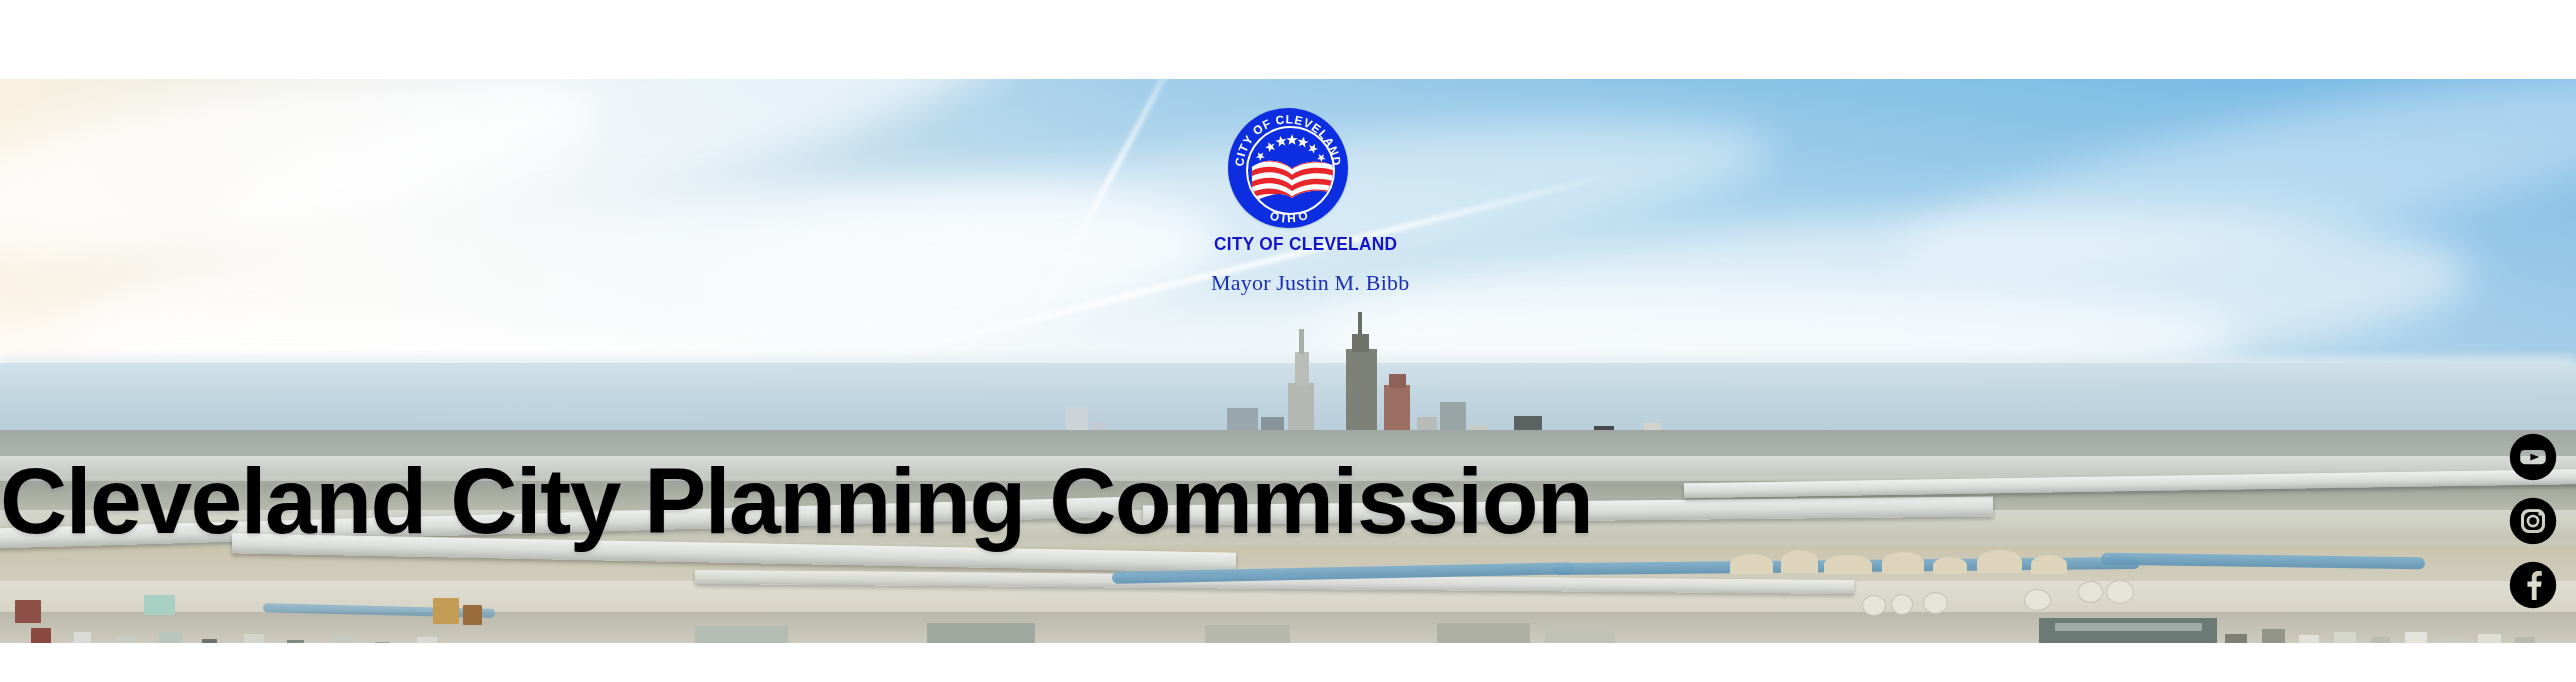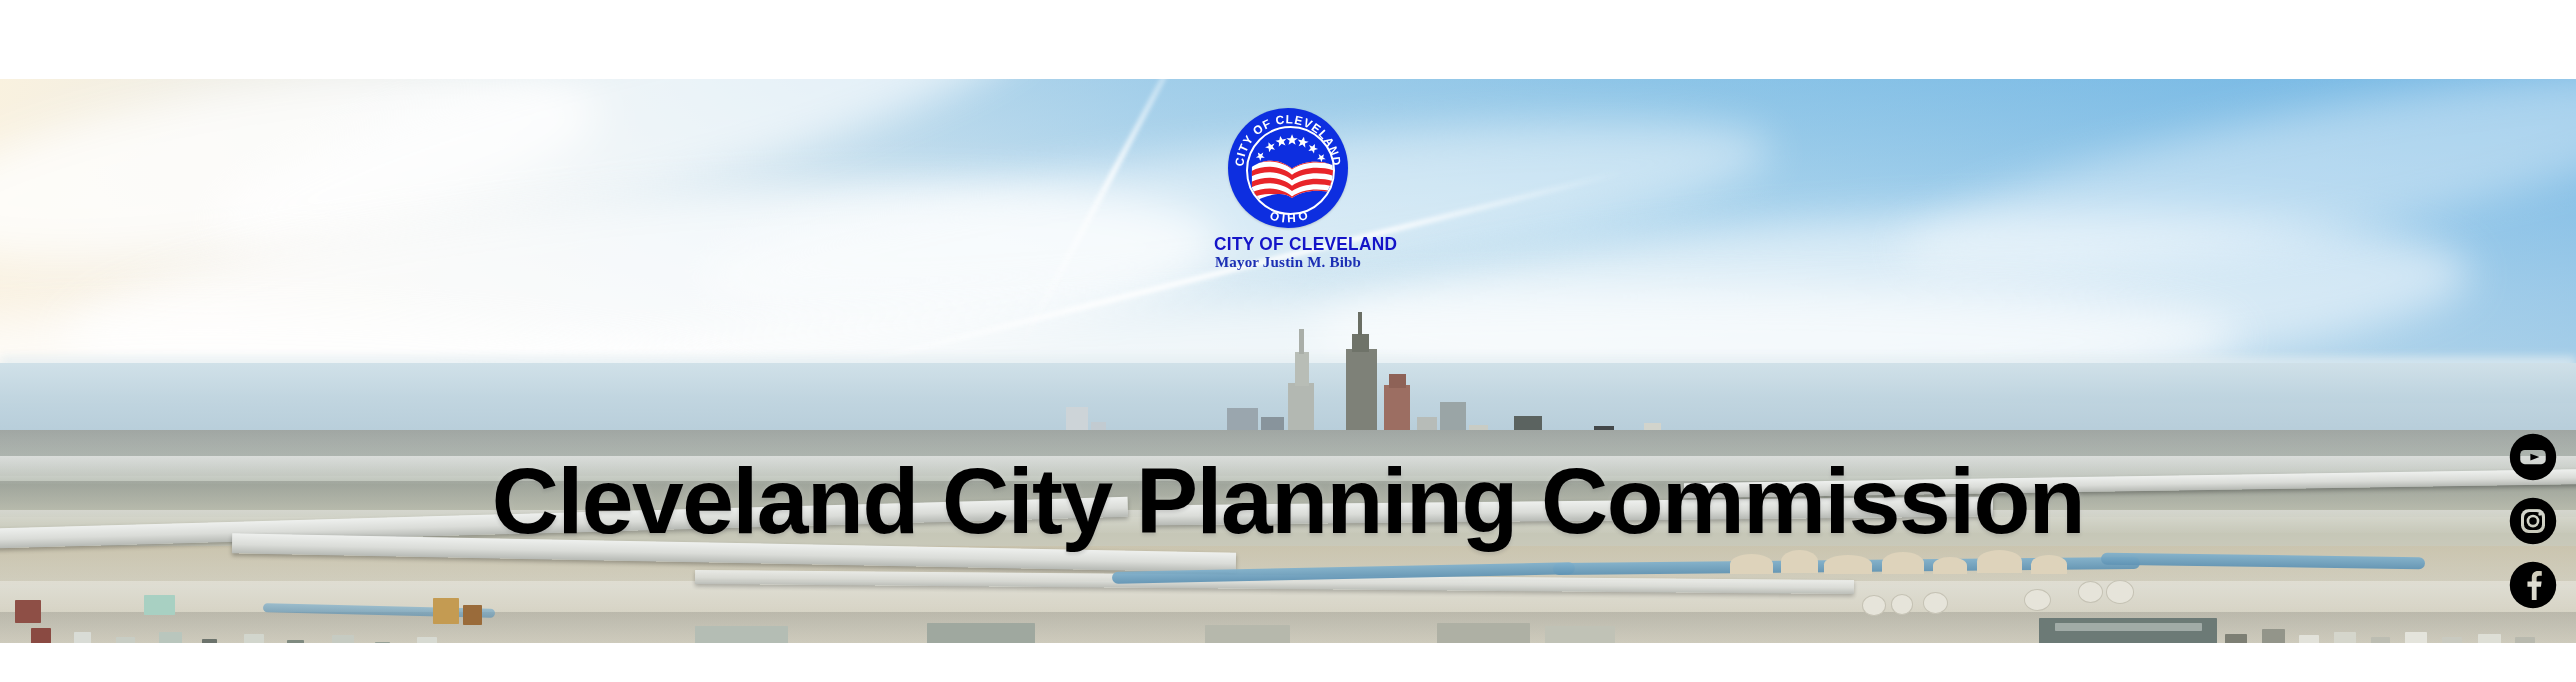--- a/index.html
+++ b/index.html
@@ -156,31 +156,31 @@
 
   .org-name{
     margin-top:7px;
     color:#1414c8;
     font-family:"Liberation Sans",sans-serif;
     font-weight:700;font-size:18px;letter-spacing:0.3px;line-height:1.06;
     white-space:nowrap;
     transform:scaleX(0.96);
   }
   .org-sub{
-    margin-top:1px;
+    margin-top:17px;
     color:#1c2fb4;
     font-family:"Liberation Serif",serif;
-    font-weight:700;font-size:15px;letter-spacing:0.2px;line-height:1.05;
+    font-weight:400;font-size:22px;letter-spacing:0.2px;line-height:1.05;
     white-space:nowrap;
   }
 
   
   .hero-title{
     position:absolute;left:0;top:376px;width:2576px;
-    text-align:center;
+    text-align:left;
     color:#000000;
     font-family:"Liberation Sans",sans-serif;
     font-weight:700;
     font-size:93px;
     letter-spacing:-1.5px;
     line-height:1;
     white-space:nowrap;
     text-shadow:0 0 5.4px rgba(255,255,255,.30), 0 1.5px 3.9px rgba(0,0,0,.18);
   }
 

